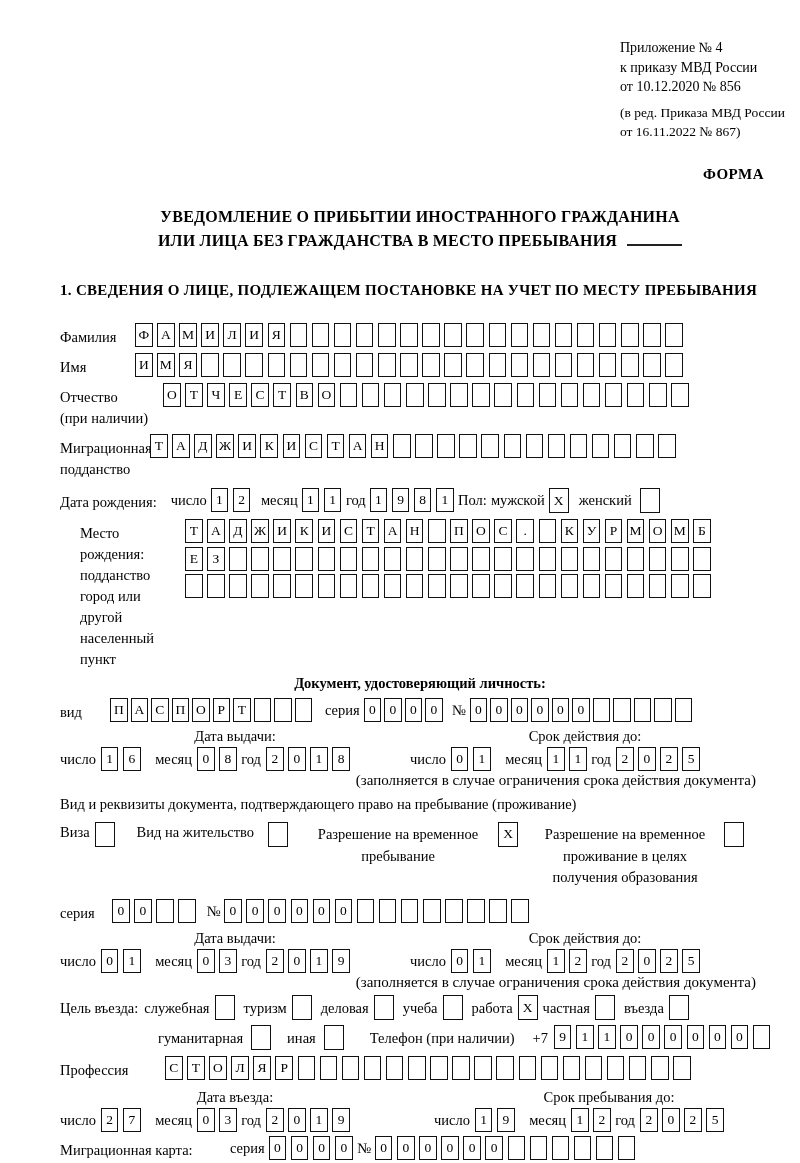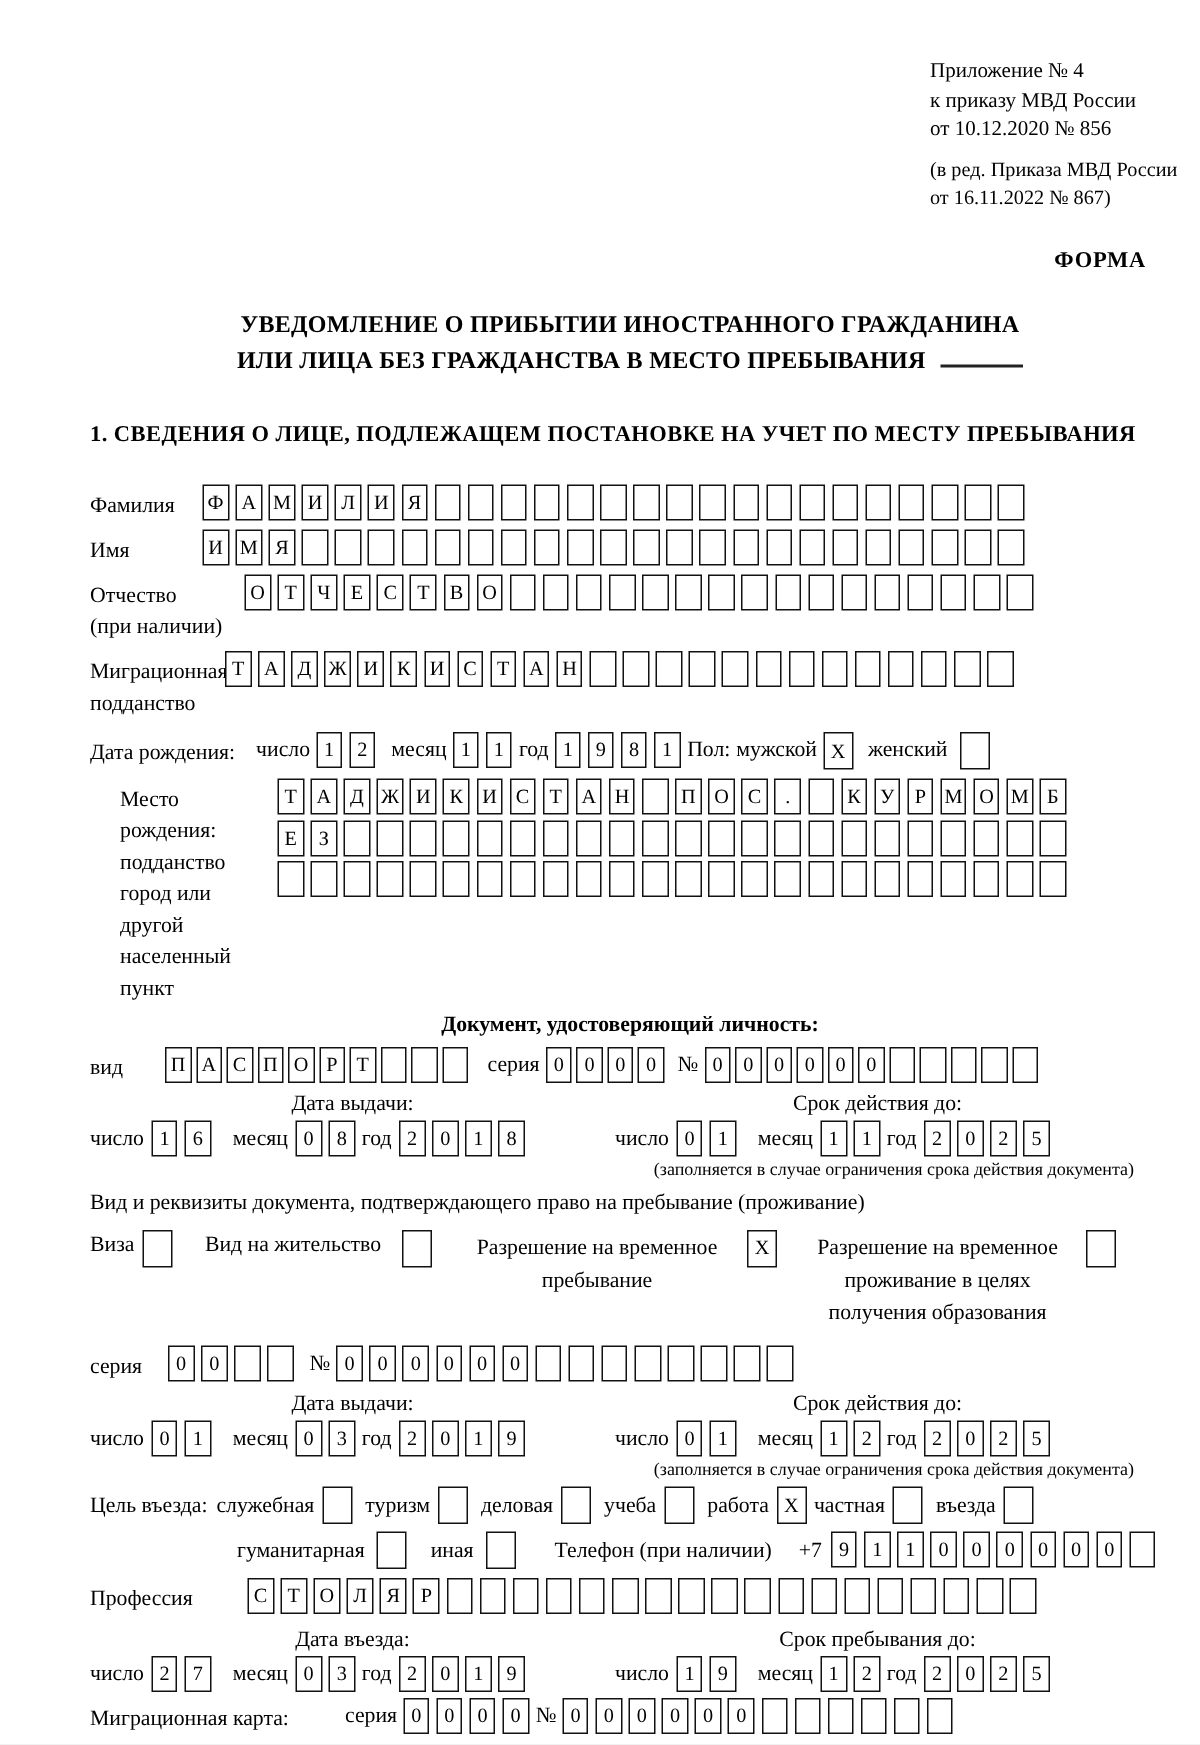--- a/index.html
+++ b/index.html
@@ -43,21 +43,21 @@
   .inl  { font-size: 14.5px; padding-top: 4px; }
   .ml6 { margin-left: 6px; } .ml10 { margin-left: 10px; } .ml14 { margin-left: 14px; } .mr4 { margin-right: 4px; }
 
   .center-bold { text-align: center; font-weight: bold; font-size: 14.5px; margin: 2px 0 6px 0; }
 
   
   .dates { display: grid; grid-template-columns: 350px 350px; margin-bottom: 4px; }
   .dhead { text-align: center; font-size: 14.5px; margin-bottom: 2px; }
   .dline { display: flex; align-items: flex-start; }
   .dlabel { font-size: 14.5px; padding-top: 4px; margin-right: 5px; }
-  .dnote { grid-column: 1 / 3; text-align: right; font-size: 12px; margin-top: 1px; padding-right: 4px; }
+  .dnote { grid-column: 1 / 3; text-align: right; font-size: 15px; margin-top: 1px; padding-right: 4px; }
 
   
   .stay-text { font-size: 14.5px; line-height: 1.55; margin-bottom: 4px; }
   .permit-row { display: flex; align-items: flex-start; margin: 6px 0 10px 0; }
   .opt-center { text-align: center; font-size: 14.5px; line-height: 1.5; padding-top: 2px; }
   .cb { display: inline-flex; }
   .cb .cell { width: 20px; height: 25px; margin-right: 0; }
 
   
   .purpose .inl { padding-top: 5px; }
@@ -603,21 +603,21 @@
         <span class="cell"></span>
         <span class="cell"></span>
         <span class="cell"></span>
         <span class="cell"></span>
         <span class="cell"></span>
         <span class="cell"></span>
         <span class="cell"></span>
       </span>
   </div>
 
-  <div class="dates" style="margin-top:8px;">
+  <div class="dates" style="margin-top:8px;gap:24px;">
     <div class="dcol">
       <div class="dhead">Дата въезда:</div>
       <div class="dline">
         <span class="dlabel">число</span>
         <span class="cells">
             <span class="cell">2</span>
             <span class="cell">7</span>
           </span>
         <span class="dlabel ml10">месяц</span>
         <span class="cells">

